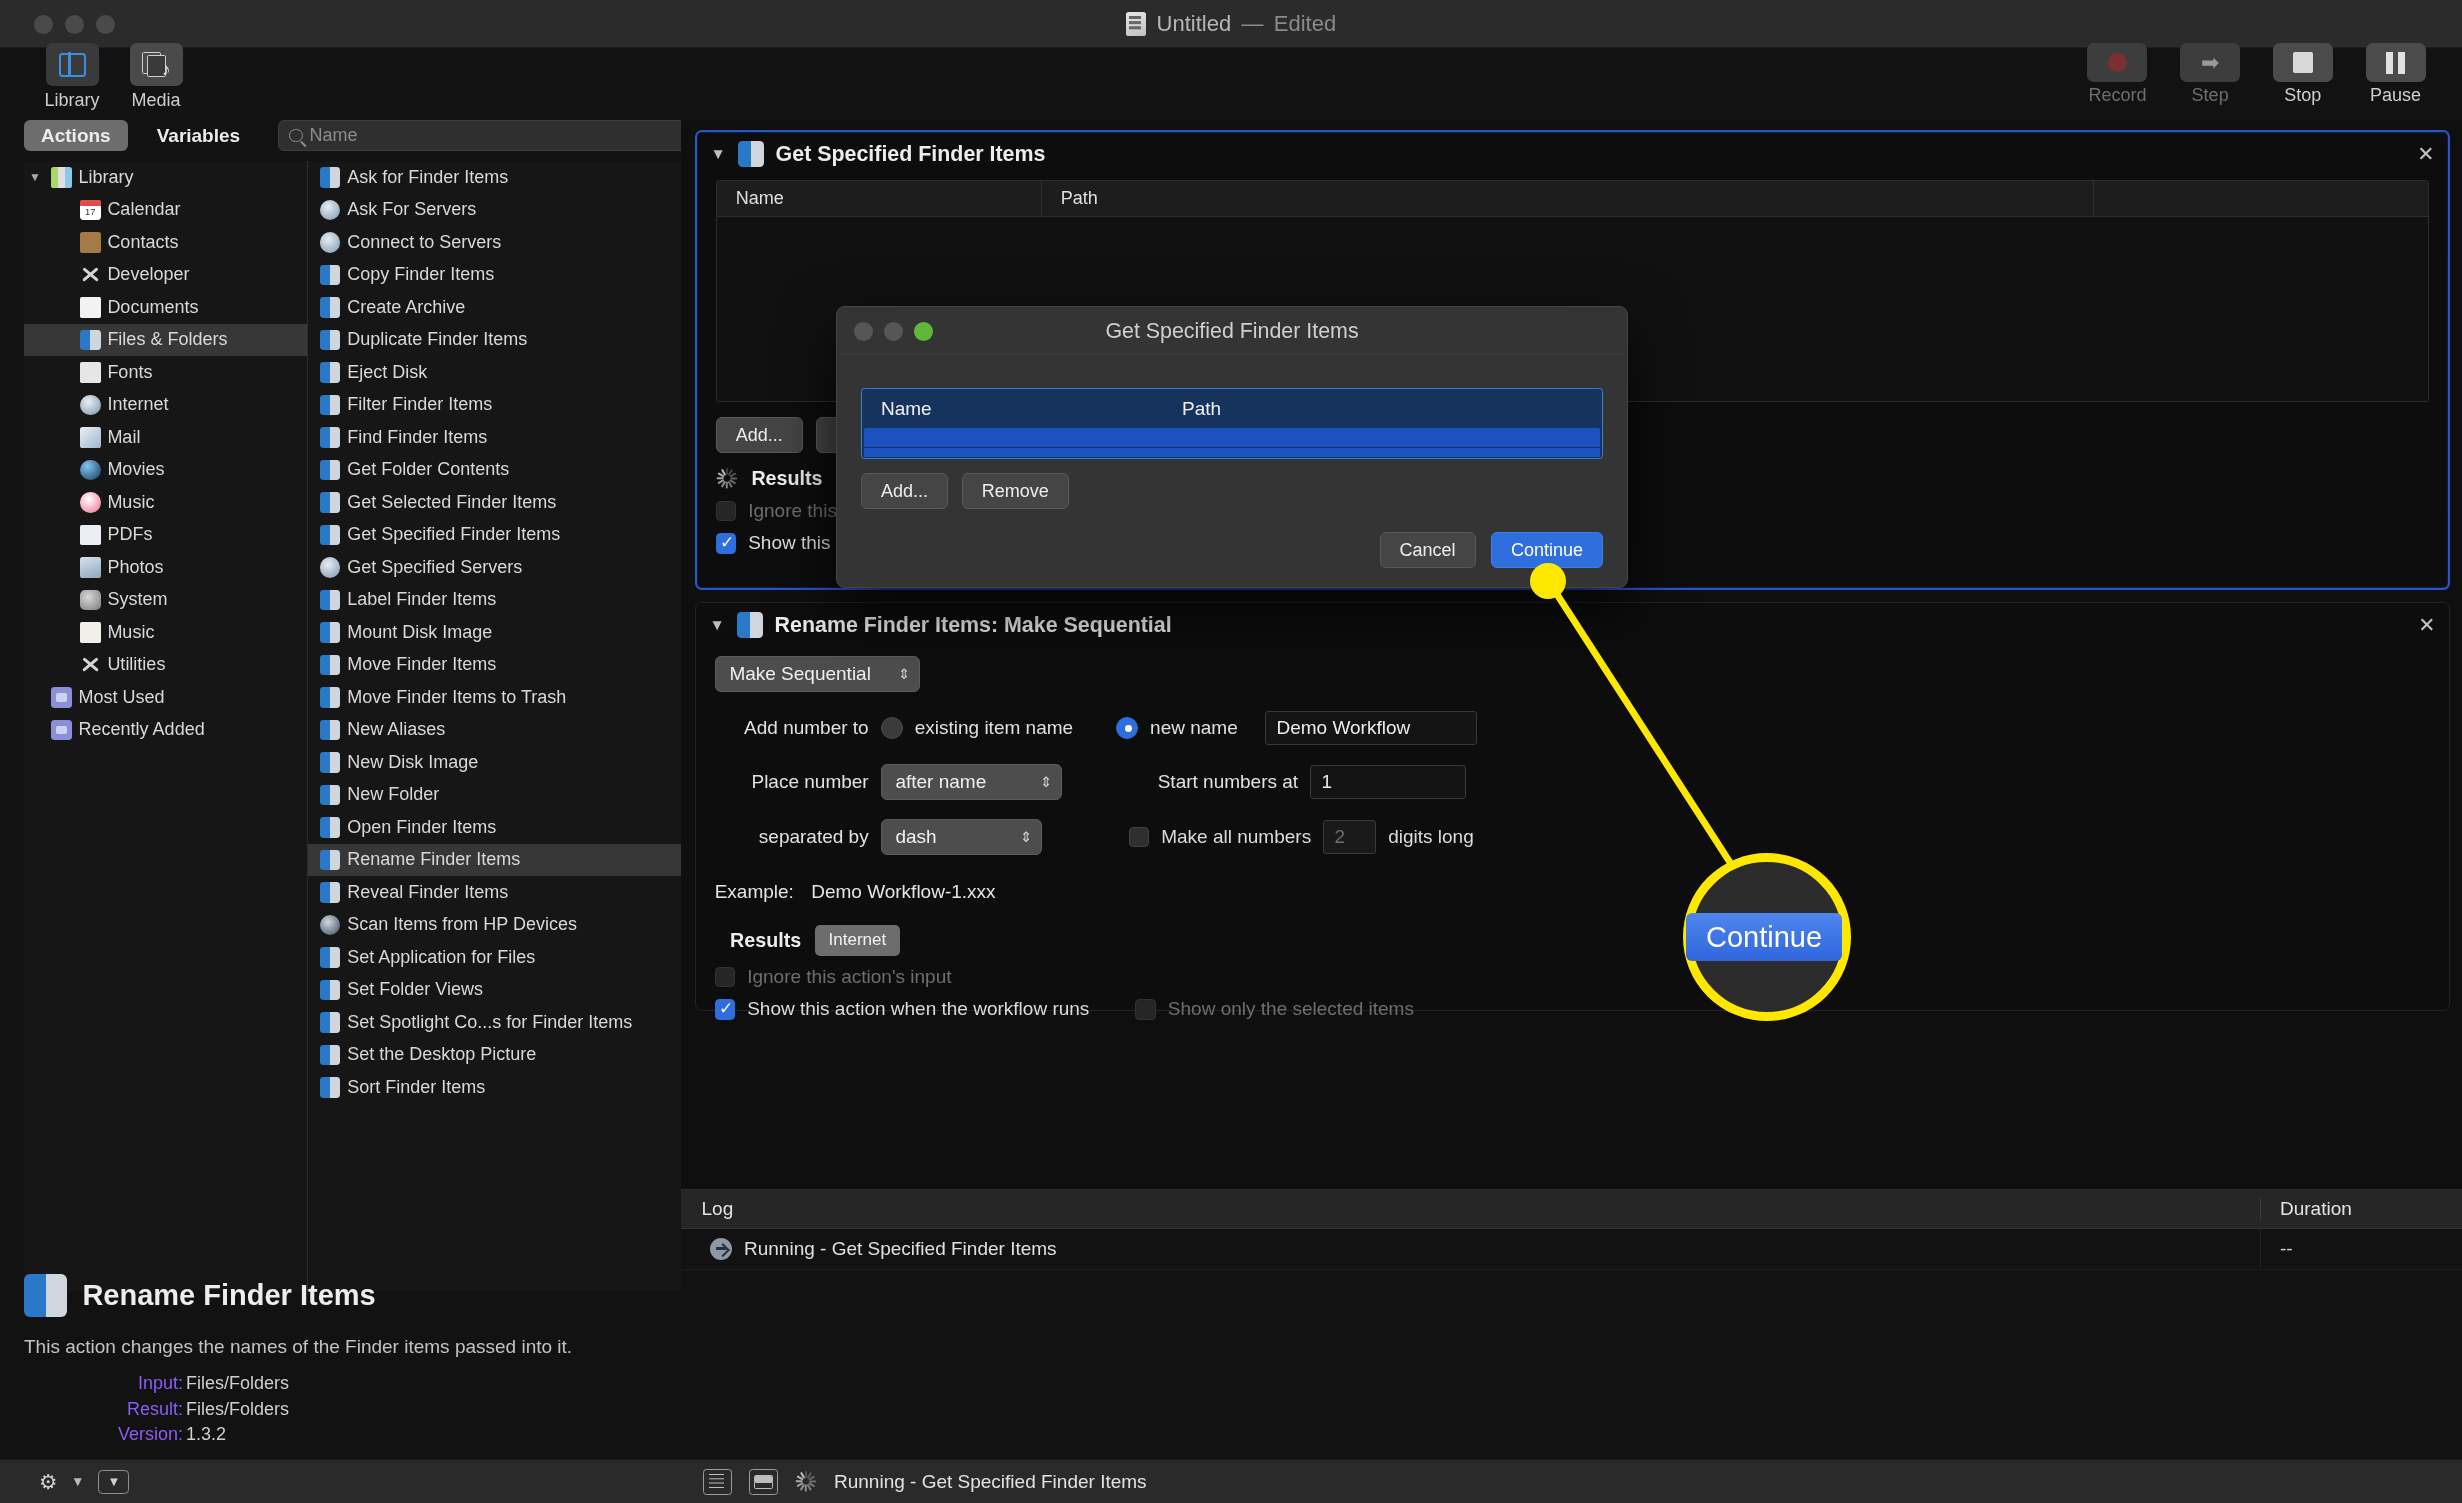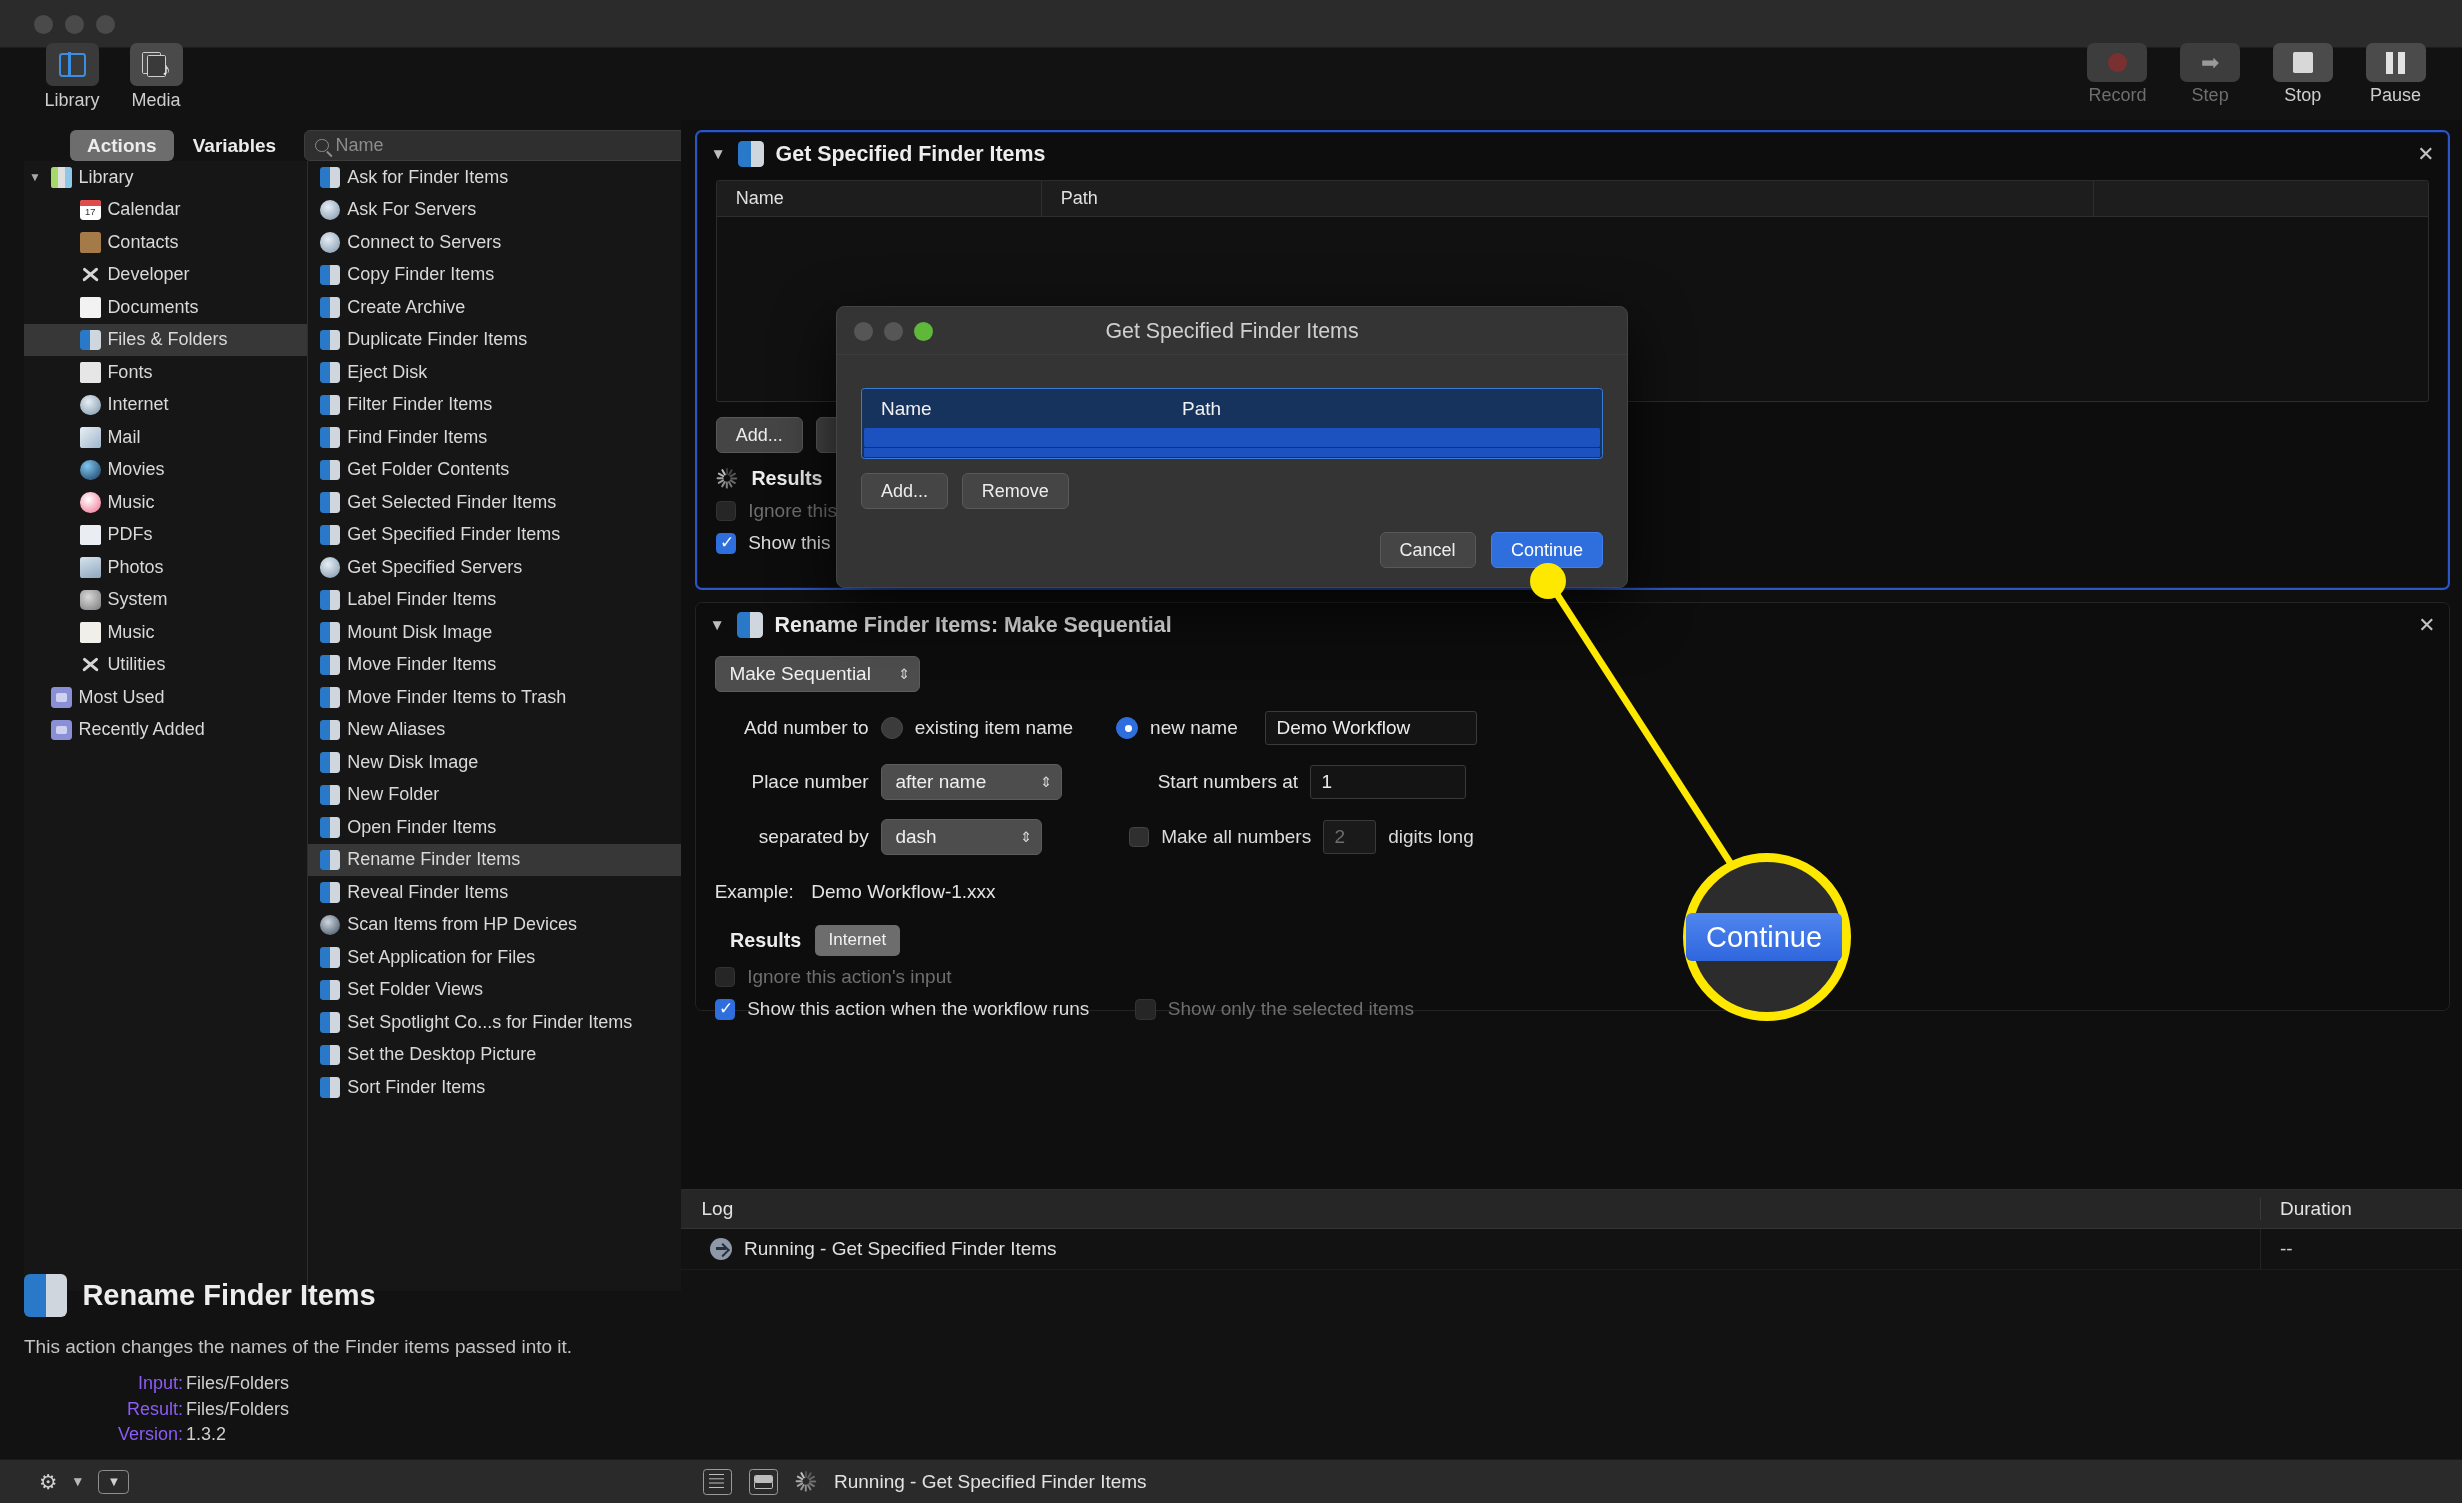--- a/index.html
+++ b/index.html
@@ -60,21 +60,21 @@
   .tr-label { margin-top: 3.4px; font-size: 18px; color: #cfcfcf; }
   .tr-label.dim { color: #6e6e6e; }
   .dot-rec { width: 19px; height: 19px; border-radius: 50%; background: #7a3030; }
   .ico-step { color:#9a9a9a; font-size: 22px; line-height: 22px; }
   .sq-stop { width: 20.5px; height: 20.5px; background: #d8d8d8; border-radius: 1.7px; }
   .pause-bars { display: flex; gap: 5.1px; }
   .pause-bars i { display:block; width: 6.8px; height: 22px; background: #e2e2e2; }
 
   
   .lib-panel { position: absolute; left: 24px; top: 120px; width: 675px; height: 1171px; }
-  .tabrow { display: flex; align-items: flex-end; height: 41px; gap: 2px; margin-left: 46px; }
+  .tabrow { display: flex; align-items: flex-start; height: 41px; gap: 12px; }
   .tab {
     height: 31px; padding: 0 17px; border-radius: 6px; color: #ececec;
     font-size: 19px; font-weight: bold; display: flex; align-items: center;
   }
   .tab.active { background: #6d6d6d; }
   .searchbox {
     flex: 1; height: 31px; margin-left: 8.5px; border-radius: 6px;
     background: #2f2f2f; border: 0.9px solid #3d3d3d;
     display: flex; align-items: center; padding: 0 10.3px; gap: 6.8px;
   }
@@ -244,20 +244,26 @@
 <body>
 
 <div id="root">
 
   <div class="titlebar">
     <div class="traffic">
       <div class="tl"></div>
       <div class="tl"></div>
       <div class="tl"></div>
     </div>
+    <div class="win-title">
+      <span class="docicon"></span>
+      <span>Untitled</span>
+      <span class="edited">—</span>
+      <span class="edited">Edited</span>
+    </div>
   </div>
 
   <div class="toolbar-left">
     <div class="tb-item">
       <div class="tb-box sel">
           <div class="lib-glyph"></div>
         </div>
       <div class="tb-label">Library</div>
     </div>
     <div class="tb-item">

